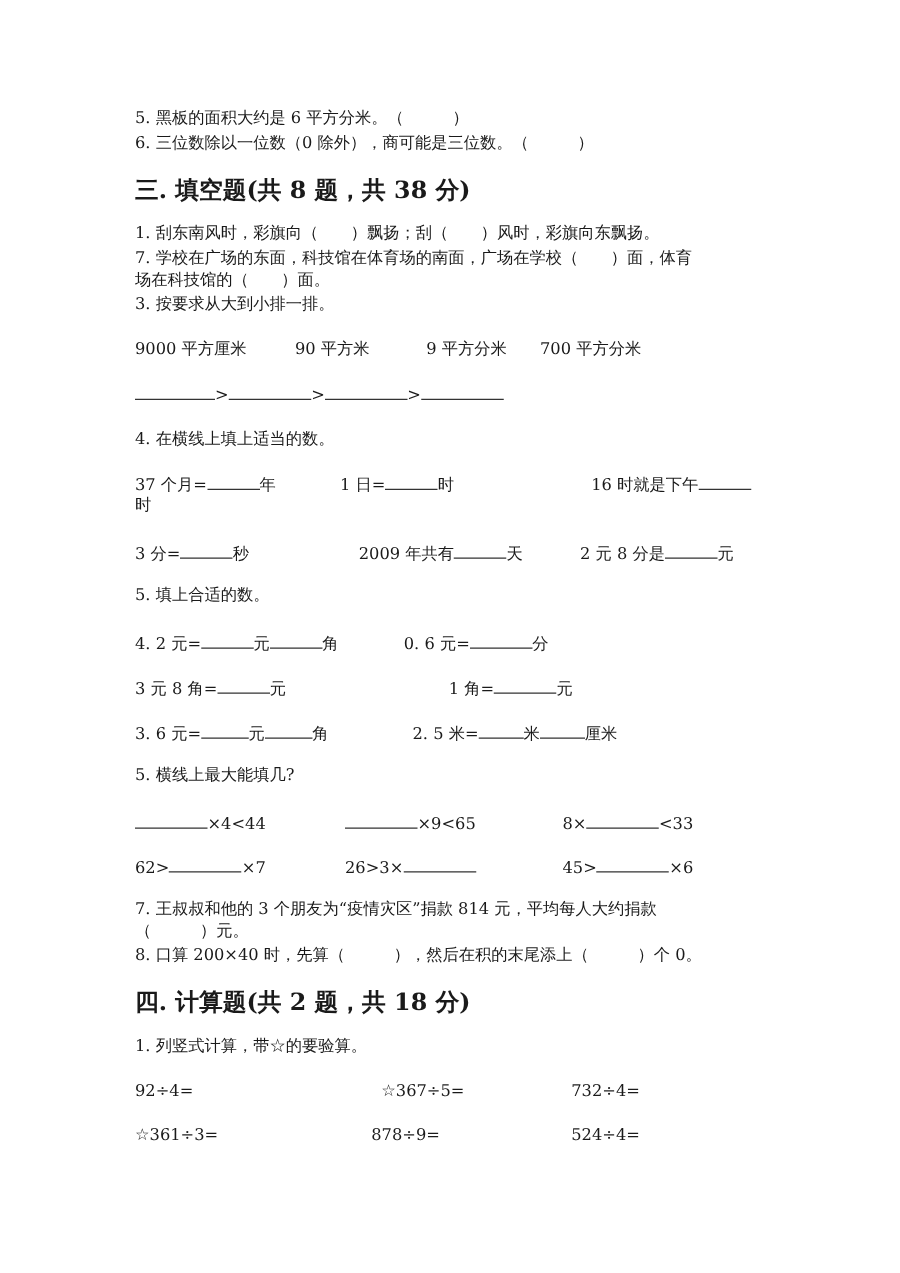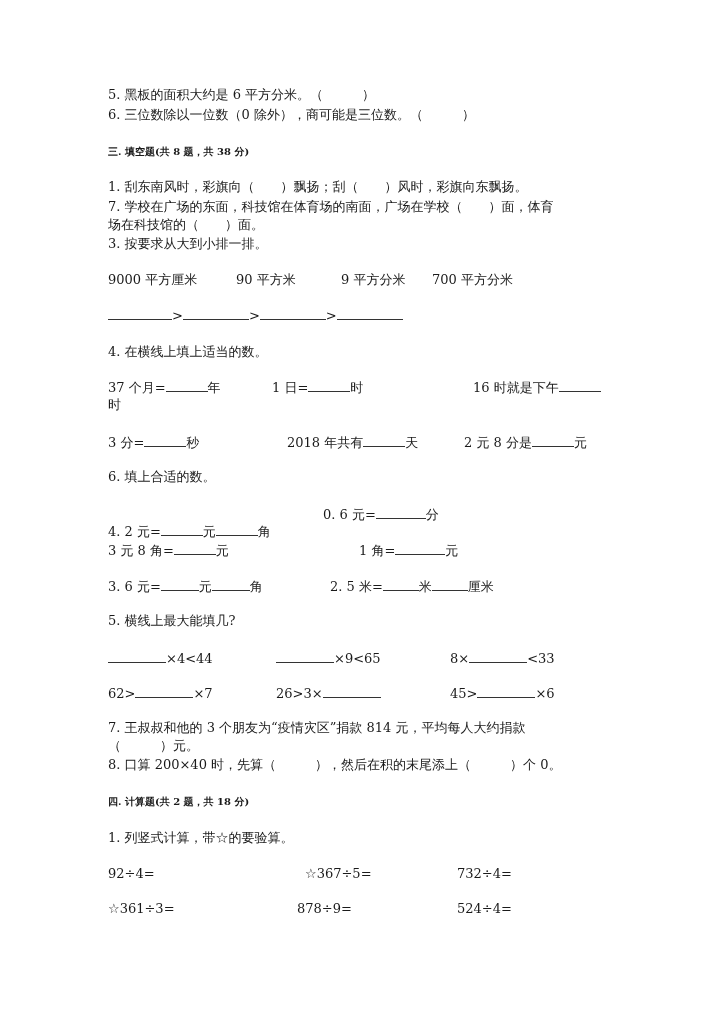--- a/index.html
+++ b/index.html
@@ -1,19 +1,19 @@
 <!DOCTYPE html>
 <html><head>
 <meta charset="utf-8">
 <style>
   html, body { margin: 0; padding: 0; background: #ffffff; }
   body { width: 720px; height: 1018px; position: relative; overflow: hidden;
          font-family: "DejaVu Serif", "Liberation Serif", serif; color: #1a1a1a; }
   .ln { position: absolute; left: 108px; font-size: 13px; line-height: 18px; white-space: nowrap; }
-  .h { font-weight: bold; font-size: 10px; }
+  .h { font-weight: bold; font-size: 19px; }
   .cell { position: absolute; font-size: 13px; line-height: 18px; white-space: nowrap; }
   .blank { display: inline-block; border-bottom: 1px solid #333; height: 13px; vertical-align: baseline; }
 </style>
 </head>
 <body>
 
 <div class="ln" style="top:86px">5. 黑板的面积大约是 6 平方分米。（　　　）</div>
 <div class="ln" style="top:106px">6. 三位数除以一位数（0 除外），商可能是三位数。（　　　）</div>
 
 <div class="ln h" style="top:143px">三. 填空题(共 8 题，共 38 分)</div>
@@ -41,29 +41,29 @@
 </div>
 <div class="cell" style="top:378px;left:473px">
   <span>16 时就是下午</span><span class="blank" style="width:42px"></span>
 </div>
 <div class="cell" style="top:396px;left:108px">时</div>
 
 <div class="cell" style="top:433px;left:108px">
   <span>3 分=</span><span class="blank" style="width:42px"></span><span>秒</span>
 </div>
 <div class="cell" style="top:433px;left:287px">
-  <span>2018 年共有</span><span class="blank" style="width:42px"></span><span>天</span>
+  <span>2009 年共有</span><span class="blank" style="width:42px"></span><span>天</span>
 </div>
 <div class="cell" style="top:433px;left:464px">
   <span>2 元 8 分是</span><span class="blank" style="width:42px"></span><span>元</span>
 </div>
 
-<div class="ln" style="top:468px">6. 填上合适的数。</div>
+<div class="ln" style="top:468px">5. 填上合适的数。</div>
 
-<div class="cell" style="top:522px;left:108px">
+<div class="cell" style="top:505px;left:108px">
   <span>4. 2 元=</span><span class="blank" style="width:42px"></span><span>元</span><span class="blank" style="width:42px"></span><span>角</span>
 </div>
 <div class="cell" style="top:505px;left:323px">
   <span>0. 6 元=</span><span class="blank" style="width:50px"></span><span>分</span>
 </div>
 
 <div class="cell" style="top:541px;left:108px">
   <span>3 元 8 角=</span><span class="blank" style="width:42px"></span><span>元</span>
 </div>
 <div class="cell" style="top:541px;left:359px">

